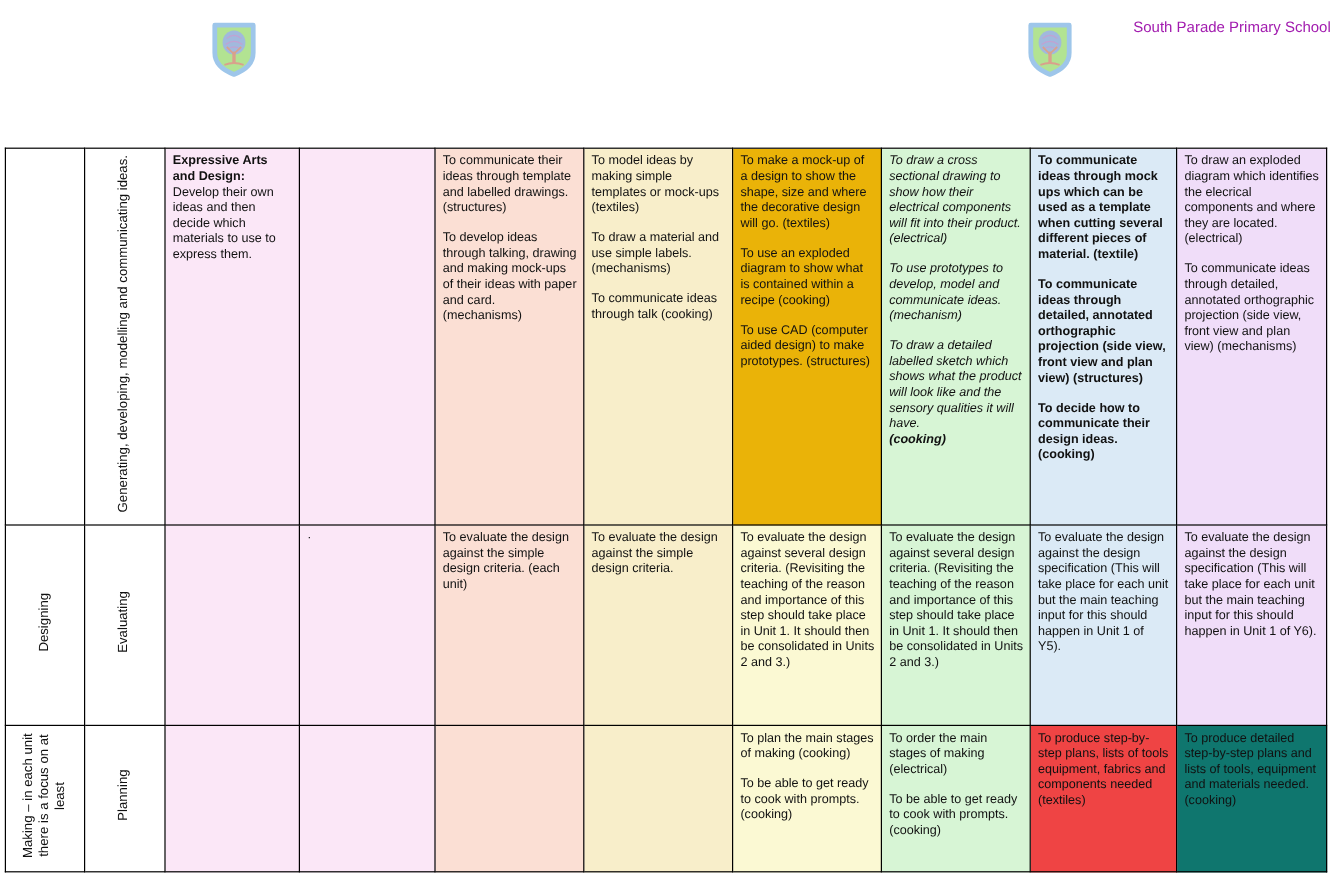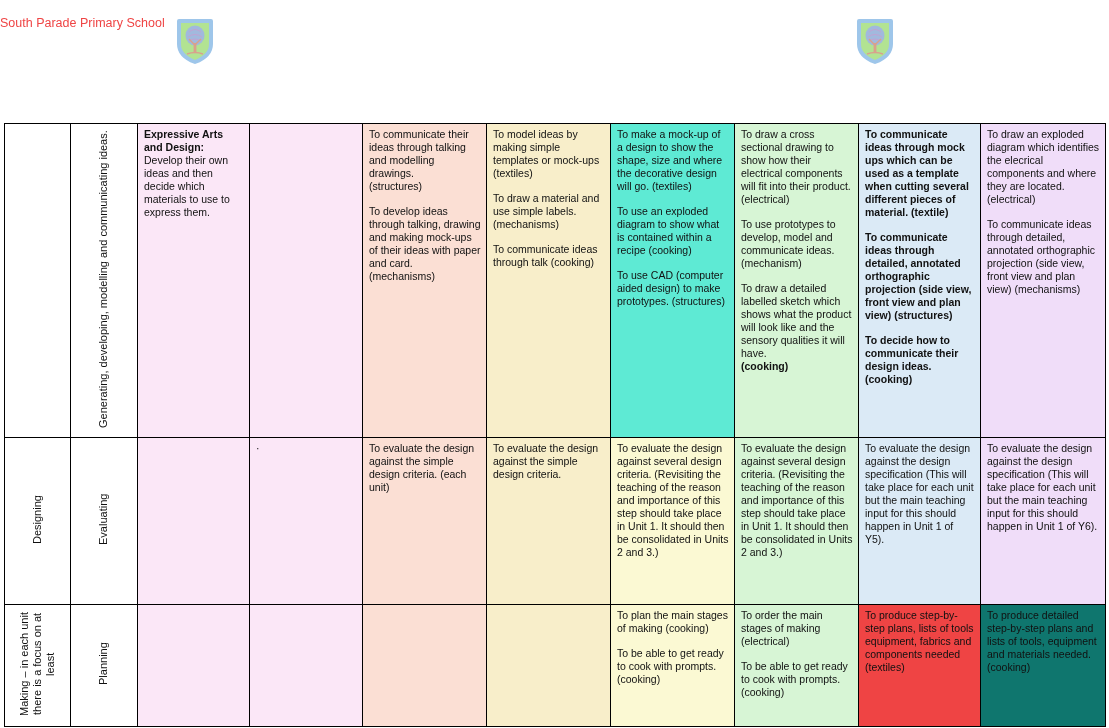--- a/index.html
+++ b/index.html
@@ -6,21 +6,21 @@
   html,body { background:#ffffff; }
   body {
     width:1109px; height:728px;
     font-family:"Liberation Sans", sans-serif;
     color:#111;
     overflow:hidden;
   }
   .header { position:relative; height:123px; }
   .titles {
     position:absolute; top:16px; left:0; width:100%;
-    text-align:left; color:#ef4444;
+    text-align:right; color:#a21caf;
   }
   .school-name { font-size:12.5px; }
   .doc-title  { font-size:12.5px; font-weight:bold; margin-top:4px; }
   .crest { position:absolute; top:18px; }
   .crest.left  { left:176px; }
   .crest.right { left:856px; }
 
   table.curr {
     border-collapse:collapse; table-layout:fixed;
     margin-left:4px; width:1101px;
@@ -91,35 +91,35 @@
     <tbody>
         <tr style="height: 314px;">
           <th class="rowhead"></th>
           <th class="rowhead"><span class="vtext" style="height: 300px;">Generating, developing, modelling and communicating ideas.</span></th>
           <td class="cell" style="background: rgb(251, 231, 247);">
             <p class="b">Expressive Arts and Design:</p>
             <p>Develop their own ideas and then decide which materials to use to express them.</p>
           </td>
           <td class="cell" style="background: rgb(251, 231, 247);"></td>
           <td class="cell" style="background: rgb(251, 223, 212);">
-            <p>To communicate their ideas through talking and modelling drawings.</p>
+            <p>To communicate their ideas through template and labelled drawings.</p>
             <p>(structures)</p>
             <p class="g">To develop ideas through talking, drawing and making mock-ups of their ideas with paper and card. (mechanisms)</p>
           </td>
           <td class="cell" style="background: rgb(248, 238, 202);">
             <p>To model ideas by making simple templates or mock-ups (textiles)</p>
             <p class="g">To draw a material and use simple labels. (mechanisms)</p>
             <p class="g">To communicate ideas through talk (cooking)</p>
           </td>
-          <td class="cell" style="background: #5eead4; margin-top: 24px;">
+          <td class="cell" style="background: #eab308; margin-top: 24px;">
             <p>To make a mock-up of a design to show the shape, size and where the decorative design will go. (textiles)</p>
             <p class="g">To use an exploded diagram to show what is contained within a recipe (cooking)</p>
             <p class="g">To use CAD (computer aided design) to make prototypes. (structures)</p>
           </td>
-          <td class="cell" style="background: rgb(215, 245, 213);">
+          <td class="cell" style="background: rgb(215, 245, 213); font-style: italic;">
             <p>To draw a cross sectional drawing to show how their electrical components will fit into their product. (electrical)</p>
             <p class="g">To use prototypes to develop, model and communicate ideas. (mechanism)</p>
             <p class="g">To draw a detailed labelled sketch which shows what the product will look like and the sensory qualities it will have.</p>
             <p class="b">(cooking)</p>
           </td>
           <td class="cell" style="background: rgb(219, 234, 246); font-weight: bold;">
             <p>To communicate ideas through mock ups which can be used as a template when cutting several different pieces of material. (textile)</p>
             <p class="g">To communicate ideas through detailed, annotated orthographic projection (side view, front view and plan view) (structures)</p>
             <p class="g">To decide how to communicate their design ideas. (cooking)</p>
           </td>

